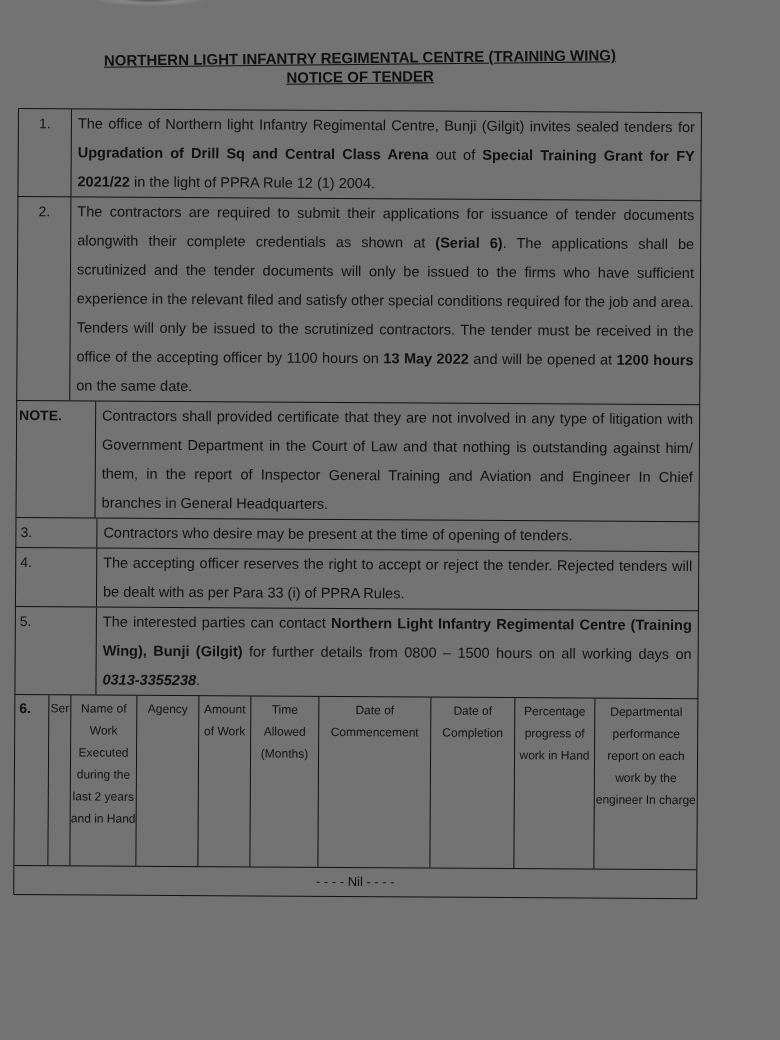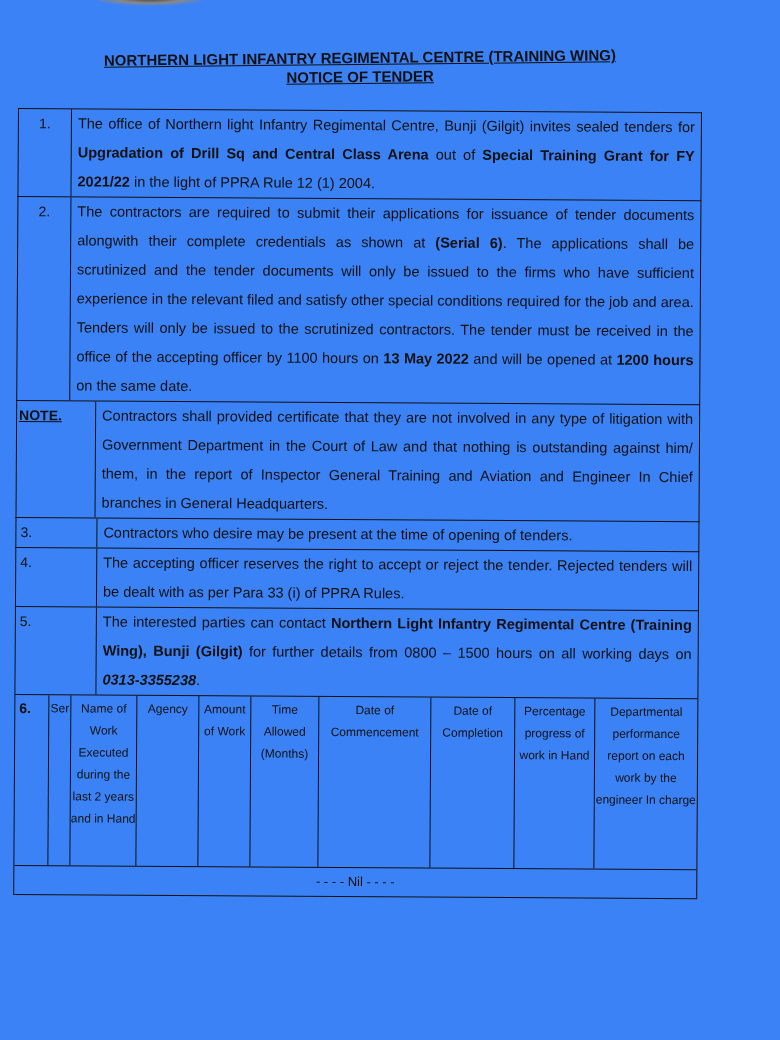--- a/index.html
+++ b/index.html
@@ -1,33 +1,33 @@
 <!DOCTYPE html>
 <html><head>
 <meta charset="utf-8">
 <style>
   html, body { margin:0; padding:0; background:#ffffff; }
   body { width:780px; height:1040px; position:relative; overflow:hidden;
          font-family:"Liberation Sans", sans-serif; color:#111; }
-  .page { position:absolute; left:0; top:0; width:780px; height:1040px; background:#3b82f6; }
+  .page { position:absolute; left:0; top:0; width:780px; height:1040px; background:#737373; }
 
   .smudge { position:absolute; left:95px; top:-8px; width:110px; height:14px; border-radius:50%;
             background:radial-gradient(ellipse at center,#444 0%,#888 40%,rgba(255,255,255,0) 75%); }
 
   .title { position:absolute; left:60px; top:48px; width:600px; text-align:center;
            font-weight:bold; font-size:15px; line-height:19px; text-decoration:underline;
            transform:rotate(-0.6deg); }
 
   .sheet { position:absolute; left:18px; top:108px; width:684px; transform:rotate(0.35deg); transform-origin:left top; }
   .row { position:relative; border:1.5px solid #111; border-bottom:none; display:flex; }
   .row:last-child { border-bottom:1.5px solid #111; }
   .num { width:52px; flex:0 0 52px; border-right:1.5px solid #111; font-size:14px; padding:6px 0 0 0;
          text-align:center; }
   .num.wide { width:76px; flex:0 0 76px; text-align:left; padding-left:4px; }
-  .num.note { width:76px; flex:0 0 76px; text-align:left; padding-left:2px; font-weight:bold; text-decoration:underline; }
+  .num.note { width:76px; flex:0 0 76px; text-align:left; padding-left:2px; font-weight:bold; }
   .txt { flex:1; font-size:14.5px; line-height:29px; padding:0 6px 0 6px; text-align:justify; }
   .txt b { font-weight:bold; }
   .txt i { font-weight:bold; }
 
   .grid { display:flex; width:100%; }
   .gcell { border-right:1.2px solid #111; font-size:12px; line-height:22px; text-align:center;
            padding-top:2px; height:170px; box-sizing:border-box; }
   .gcell:last-child { border-right:none; }
   .nil { border-top:1.5px solid #111; height:28px; text-align:center; font-size:13px; line-height:28px; width:100%; }
 </style>

